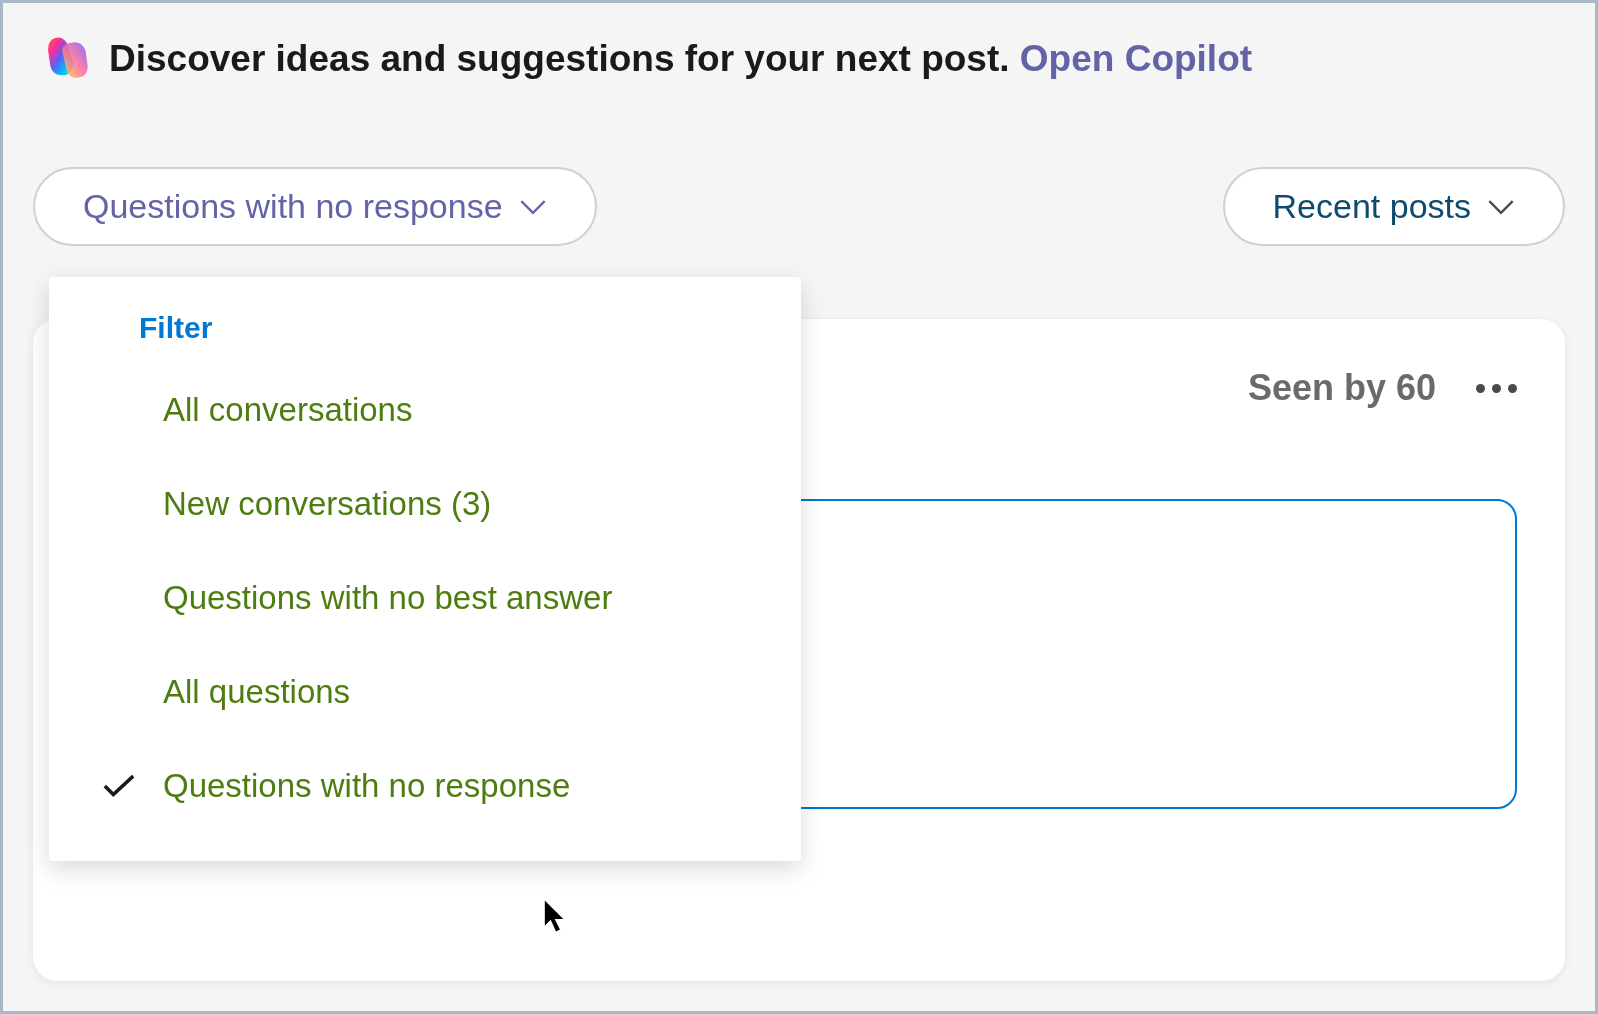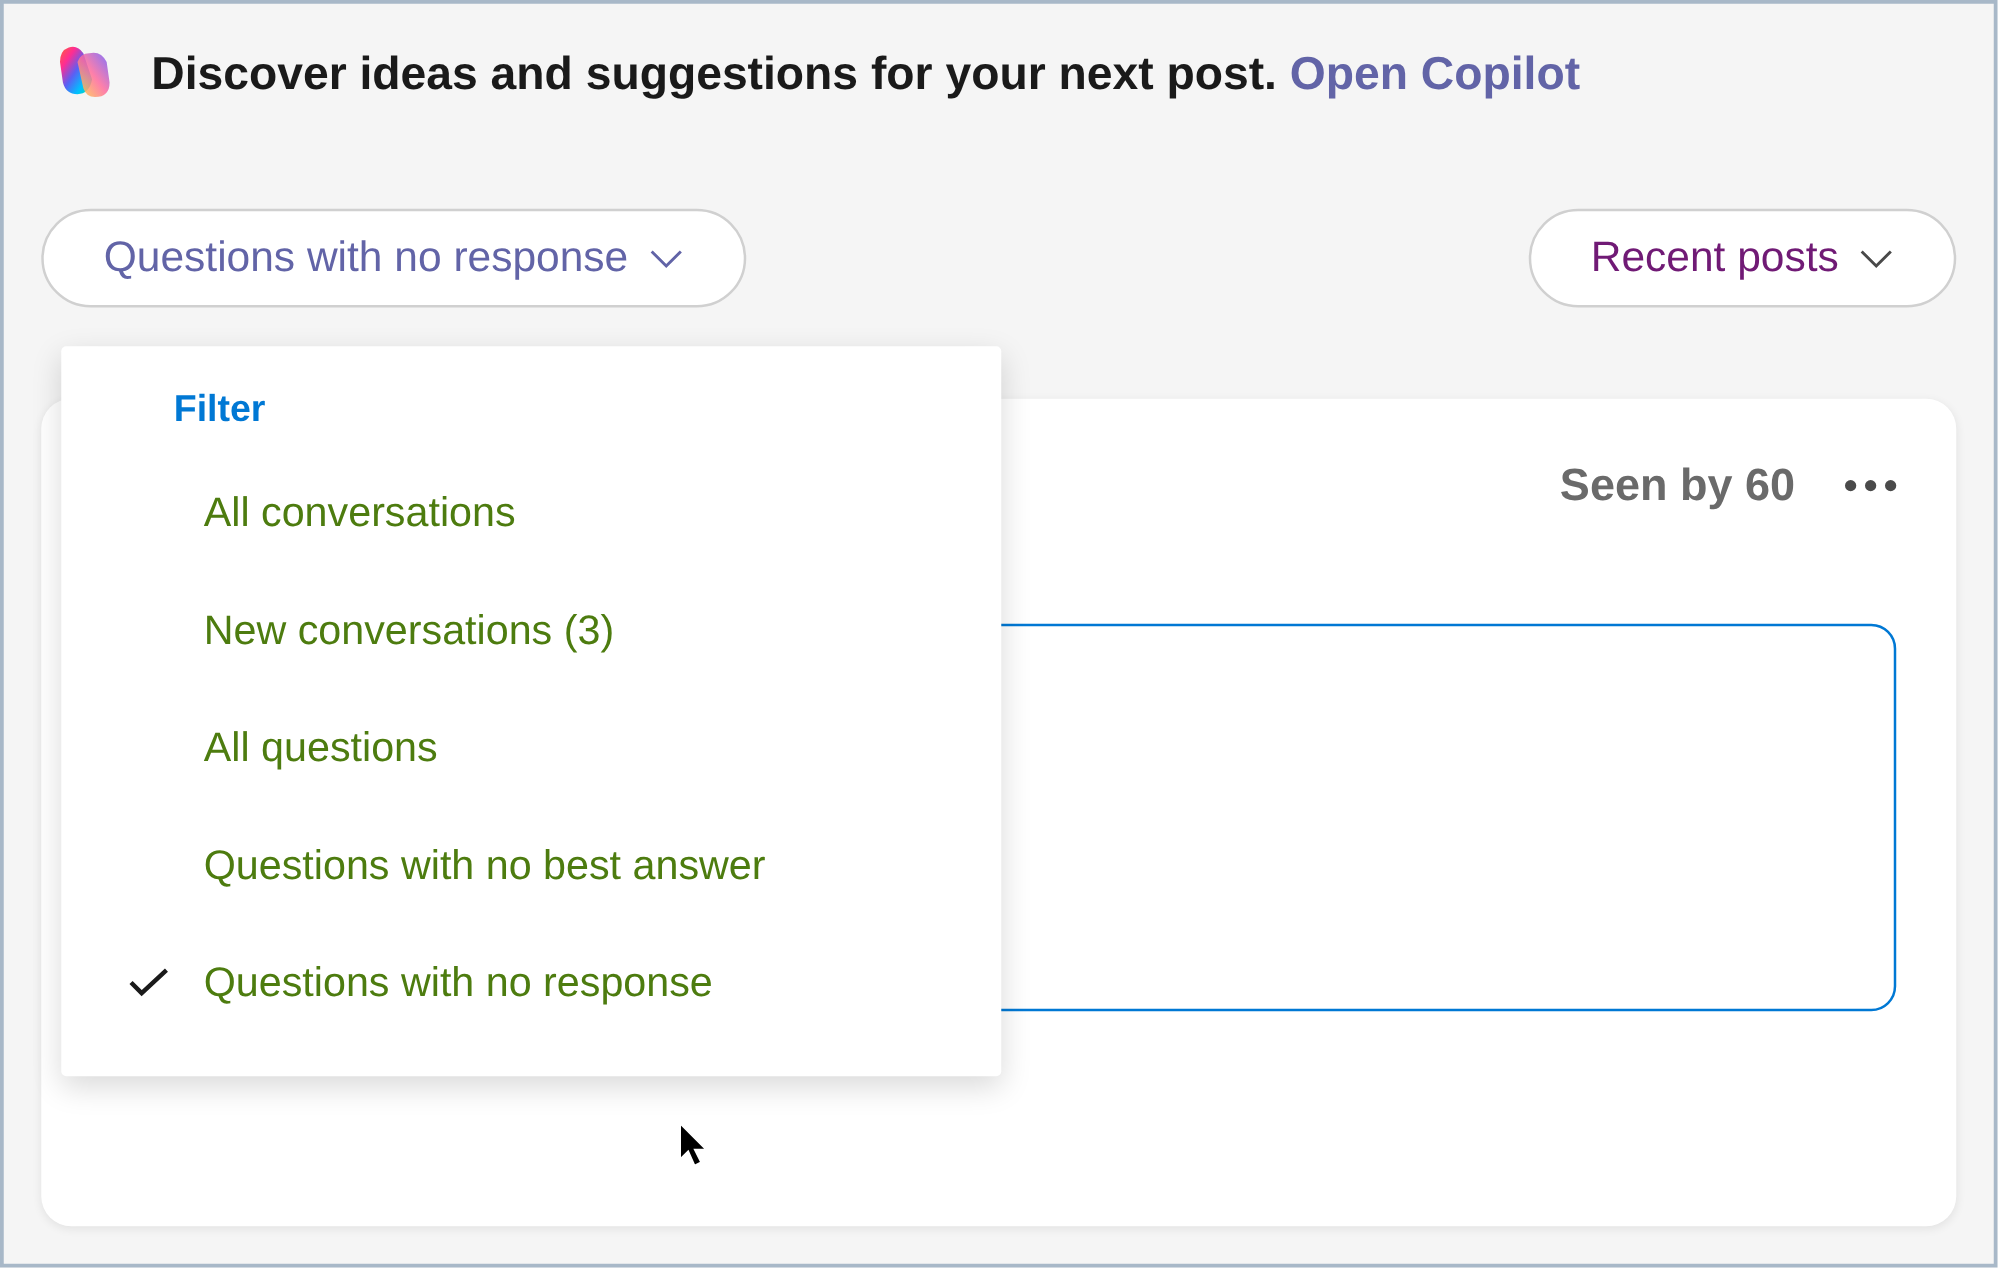--- a/index.html
+++ b/index.html
@@ -13,21 +13,21 @@
       width: 1598px;
       height: 1014px;
       overflow: hidden;
       position: relative;
       border: 3px solid #a8b8c8;
     }
     .banner {
       display: flex;
       align-items: center;
       padding: 28px 38px;
-      gap: 24px;
+      gap: 12px;
     }
     .copilot-icon {
       width: 56px;
       height: 56px;
       flex-shrink: 0;
     }
     .banner-text {
       font-size: 37px;
       font-weight: 600;
       color: #1a1a1a;
@@ -47,21 +47,21 @@
       display: inline-flex;
       align-items: center;
       gap: 16px;
       padding: 18px 48px;
       border: 2px solid #d0d0d0;
       border-radius: 999px;
       background: #fff;
       font-size: 34px;
       font-weight: 500;
       cursor: pointer;
-      color: #701a75;
+      color: #0c4a6e;
     }
     .pill-button.active {
       color: #6264a7;
     }
     .chevron {
       width: 28px;
       height: 18px;
       stroke-width: 2;
     }
     .dropdown-menu {
@@ -207,25 +207,25 @@
       <div class="dropdown-item">
         <span class="check-placeholder"></span>
         <span>All conversations</span>
       </div>
       <div class="dropdown-item">
         <span class="check-placeholder"></span>
         <span>New conversations (3)</span>
       </div>
       <div class="dropdown-item">
         <span class="check-placeholder"></span>
+        <span>Questions with no best answer</span>
+      </div>
+      <div class="dropdown-item">
+        <span class="check-placeholder"></span>
         <span>All questions</span>
-      </div>
-      <div class="dropdown-item">
-        <span class="check-placeholder"></span>
-        <span>Questions with no best answer</span>
       </div>
       <div class="dropdown-item">
         <span class="check-placeholder">
           <svg width="34" height="26" viewBox="0 0 24 18" fill="none" stroke="#1a1a1a" stroke-width="2.5">
             <polyline points="2,9 8,15 22,2"></polyline>
           </svg>
         </span>
         <span>Questions with no response</span>
       </div>
     </div>

